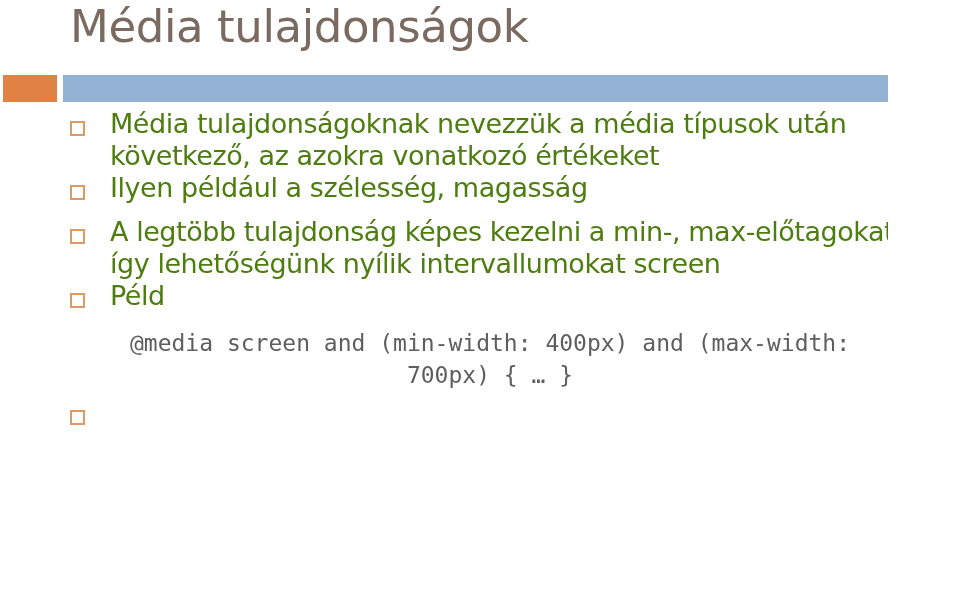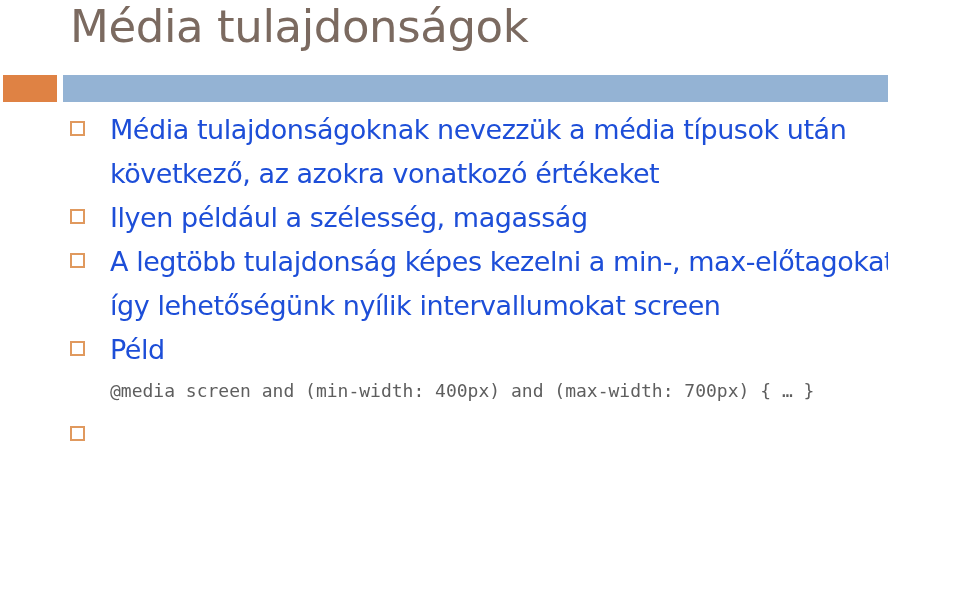--- a/index.html
+++ b/index.html
@@ -89,43 +89,44 @@
     height: 11px;
     border: 2px solid #E0995E;
     background: #FFFFFF;
     box-sizing: content-box;
   }
 
   .bullet-text {
     display: block;
     font-family: "DejaVu Sans", sans-serif;
     font-size: 27px;
-    line-height: 44px;
+    line-height: 32px;
     font-weight: 400;
     letter-spacing: -0.45px;
-    color: #1d4ed8;
+    color: #4d7c0f;
     width: 800px;
     white-space: pre-wrap;
   }
 
   .code-block {
     padding-left: 110px;
     padding-top: 3px;
     padding-bottom: 6px;
   }
   .code-text {
     display: block;
     font-family: "DejaVu Sans Mono", monospace;
-    font-size: 18px;
+    font-size: 23px;
     line-height: 32px;
     color: #5E5E5E;
     letter-spacing: 0px;
     width: 760px;
     white-space: pre-wrap;
     word-break: normal;
+    text-align: center;
   }
 </style>
 </head>
 <body>
 
 <div class="slide">
 
   <div class="slide-title">Média tulajdonságok</div>
 
   <div class="divider">

